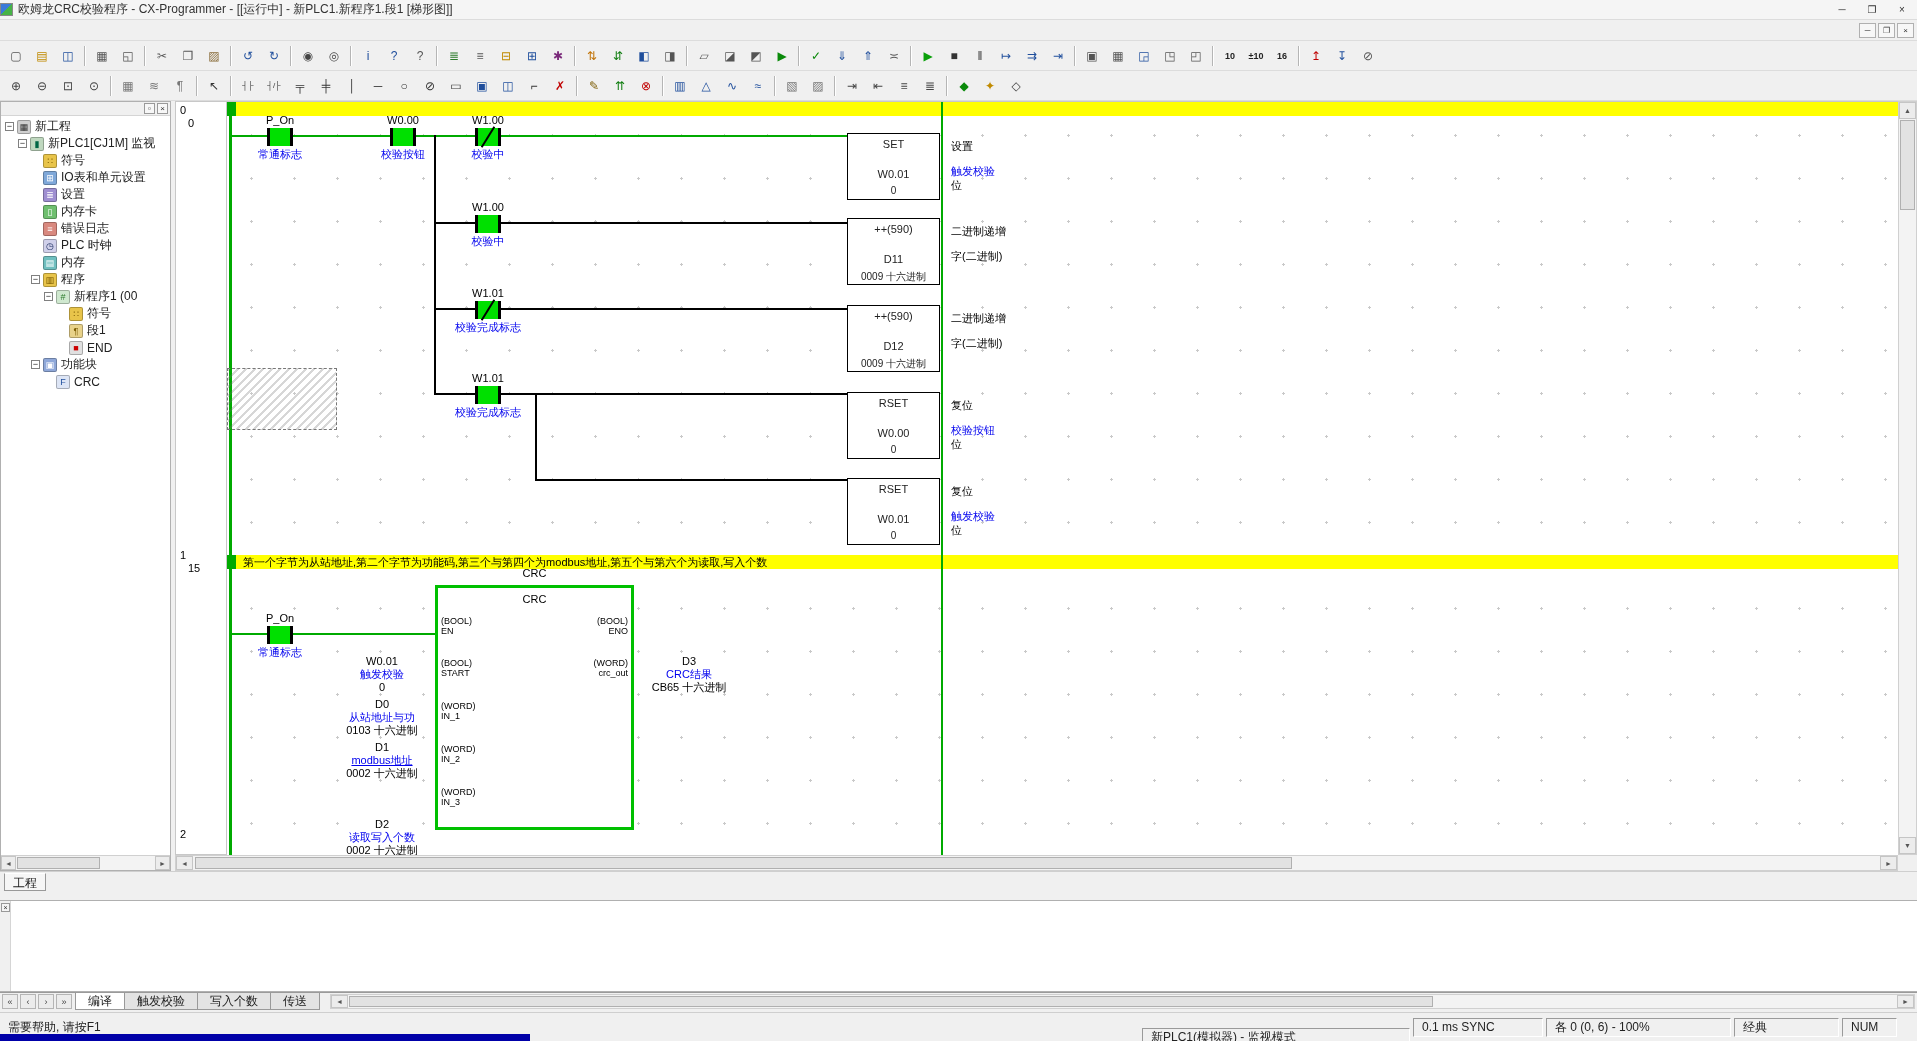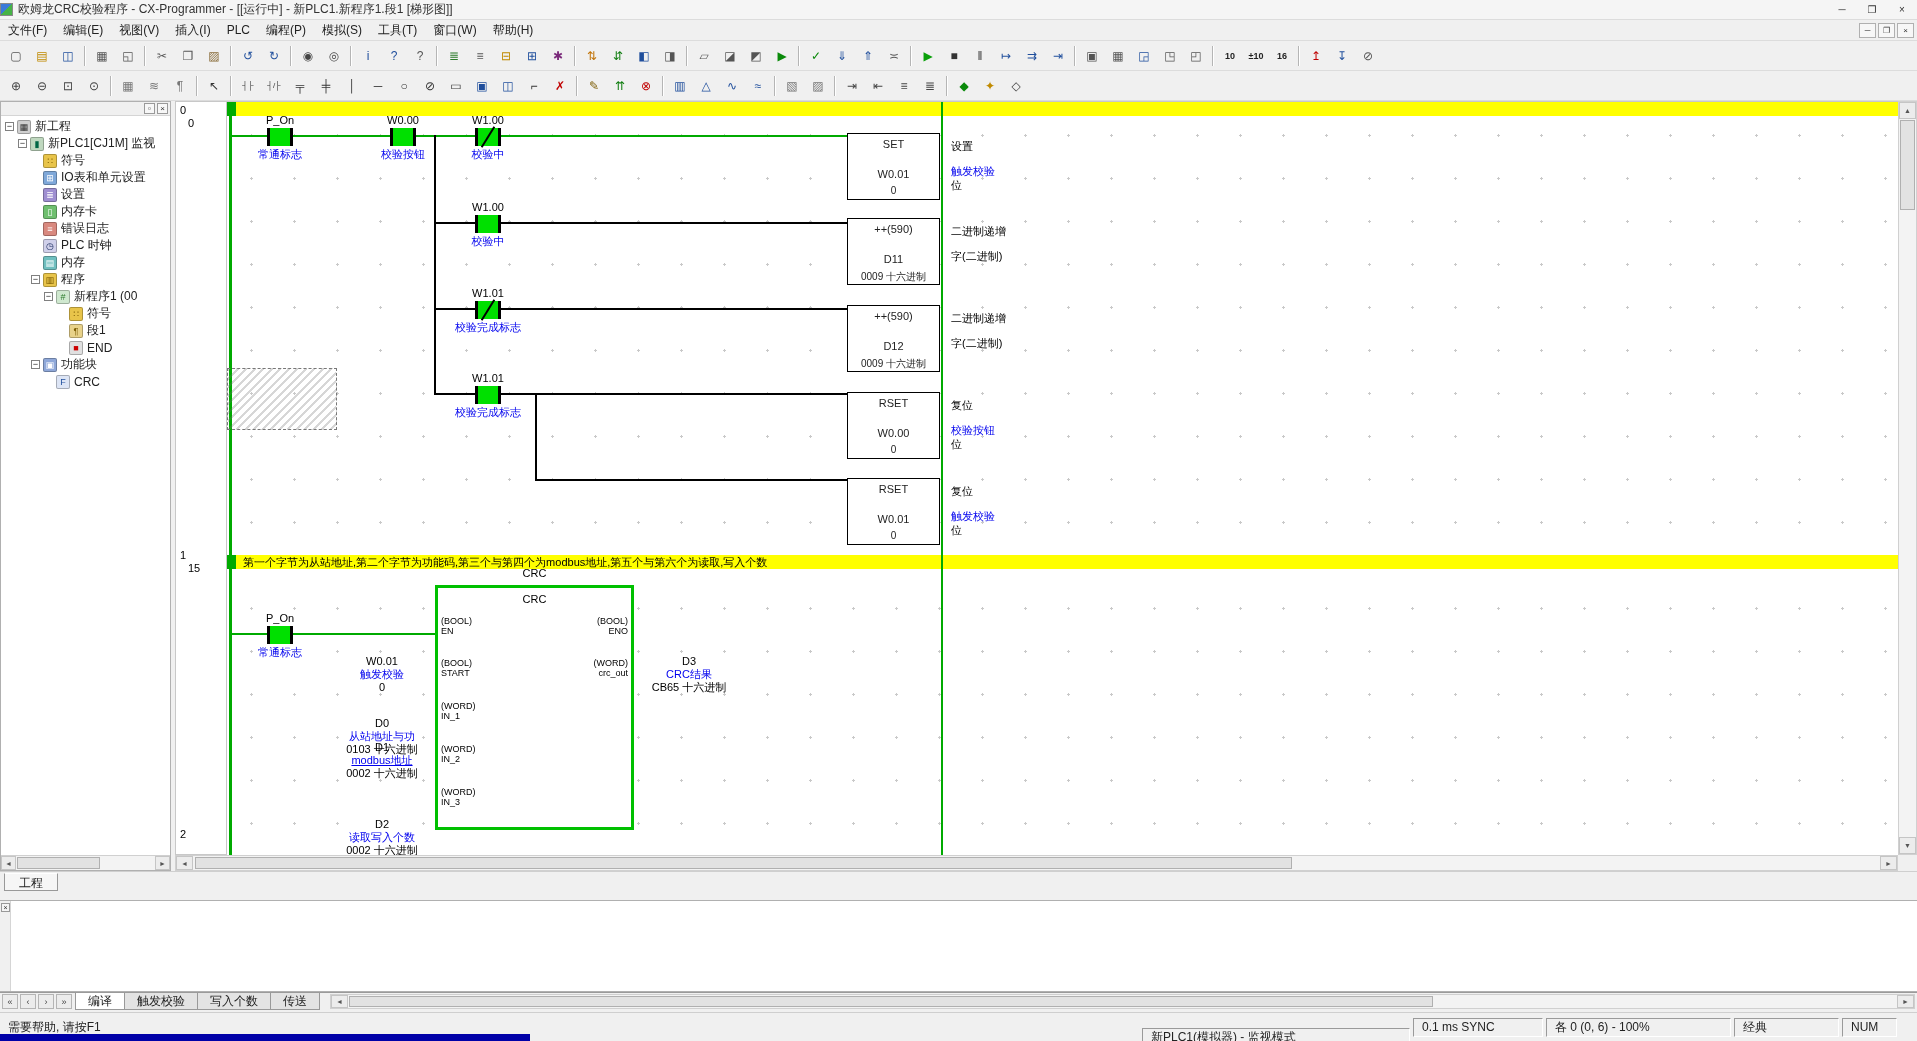--- a/index.html
+++ b/index.html
@@ -71,21 +71,21 @@
   .hscroll-row { height:16px; display:flex; }
   .hscroll { flex:1; background:#f3f3f3; border:1px solid #d0d0d0; display:flex; }
   .htrack { flex:1; position:relative; }
   .corner { width:19px; background:#f0f0f0; }
   .tree-hscroll { height:15px; background:#f3f3f3; border-top:1px solid #d0d0d0; display:flex; }
   .tree-hscroll .sarrow.h { width:15px; }
 
   
   .bottom-row { height:22px; background:#f0f0f0; border-top:1px solid #cfcfcf; display:flex; align-items:center; }
   .proj-tab-area { width:171px; height:100%; position:relative; flex:none; }
-  .btab { position:absolute; left:4px; top:1px; height:18px; padding:1px 14px; background:#f6f6f6; border:1px solid #999; border-top:1px solid #fff; font-size:12px; }
+  .btab { position:absolute; left:4px; top:1px; height:18px; padding:1px 8px; background:#f6f6f6; border:1px solid #999; border-top:1px solid #fff; font-size:12px; }
   .symbar { flex:1; height:100%; display:flex; align-items:center; gap:5px; padding:0 8px 0 4px; border-left:1px solid #d5d5d5; }
   .snav { width:15px; height:15px; border:1px solid #b5b5b5; background:#ececec; font-size:7px; display:flex; align-items:center; justify-content:center; color:#555; }
   .slabel { font-size:12px; white-space:nowrap; }
   .sinput { height:17px; border:1px solid #7a7a7a; background:#fff; font-family:inherit; font-size:12px; padding:0 3px; }
   .hsplit { height:7px; background:#f0f0f0; }
 
   
   .output-pane { height:92px; background:#fff; border-top:1px solid #b0b0b0; border-bottom:1px solid #b0b0b0; position:relative; }
   .out-grip { position:absolute; left:0; top:0; bottom:0; width:11px; background:#f0f0f0; border-right:1px solid #d5d5d5; }
   .out-close { position:absolute; top:2px; left:1px; width:9px; height:9px; border:1px solid #999; background:#f5f5f5; font-size:7px; line-height:7px; text-align:center; color:#333; }
@@ -114,32 +114,20 @@
     <div class="appicon"></div>
     <span class="title">欧姆龙CRC校验程序 - CX-Programmer - [[运行中] - 新PLC1.新程序1.段1 [梯形图]]</span>
     <div class="wbtns" id="win-controls">
         <div class="wbtn">─</div>
         <div class="wbtn">❐</div>
         <div class="wbtn">×</div>
       </div>
   </div>
 
   <div class="menubar">
-    <div class="mitems" id="menu-items">
-        <div class="mitem">文件(F)</div>
-        <div class="mitem">编辑(E)</div>
-        <div class="mitem">视图(V)</div>
-        <div class="mitem">插入(I)</div>
-        <div class="mitem">PLC</div>
-        <div class="mitem">编程(P)</div>
-        <div class="mitem">模拟(S)</div>
-        <div class="mitem">工具(T)</div>
-        <div class="mitem">窗口(W)</div>
-        <div class="mitem">帮助(H)</div>
-      </div>
     <div class="mdi" id="mdi-controls">
         <div class="mdibtn">─</div>
         <div class="mdibtn">❐</div>
         <div class="mdibtn">×</div>
       </div>
   </div>
 
   <div class="toolbar" id="tb1">
       <div class="tbtn" style="color: rgb(85, 85, 85);">▢</div>
       <div class="tbtn" style="color: rgb(192, 138, 0);">▤</div>
@@ -491,21 +479,21 @@
                 <div>(WORD)</div>
                 <div>crc_out</div>
               </div>
             </div>
             <div class="laddr" style="position: absolute; left: 267.5px; top: 465px; width: 80px; height: 13px;">CRC</div>
             <div class="ptext" style="position: absolute; left: 75px; top: 553px; width: 160px; height: 40px;">
               <div style="color: rgb(0, 0, 0);">W0.01</div>
               <div style="color: rgb(0, 0, 238);">触发校验</div>
               <div style="color: rgb(0, 0, 0);">0</div>
             </div>
-            <div class="ptext" style="position: absolute; left: 75px; top: 596px; width: 160px; height: 40px; margin-top: 19px;">
+            <div class="ptext" style="position: absolute; left: 75px; top: 596px; width: 160px; height: 40px;">
               <div style="color: rgb(0, 0, 0);">D0</div>
               <div style="color: rgb(0, 0, 238);">从站地址与功</div>
               <div style="color: rgb(0, 0, 0);">0103 十六进制</div>
             </div>
             <div class="ptext" style="position: absolute; left: 75px; top: 639px; width: 160px; height: 40px;">
               <div style="color: rgb(0, 0, 0);">D1</div>
               <div style="color: rgb(0, 0, 238); text-decoration: underline;">modbus地址</div>
               <div style="color: rgb(0, 0, 0);">0002 十六进制</div>
             </div>
             <div class="ptext" style="position: absolute; left: 75px; top: 716px; width: 160px; height: 40px;">

